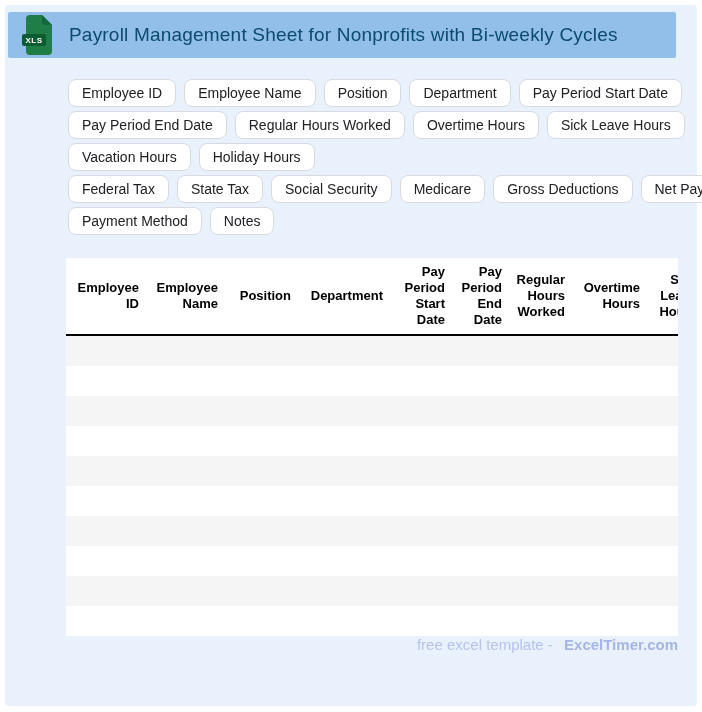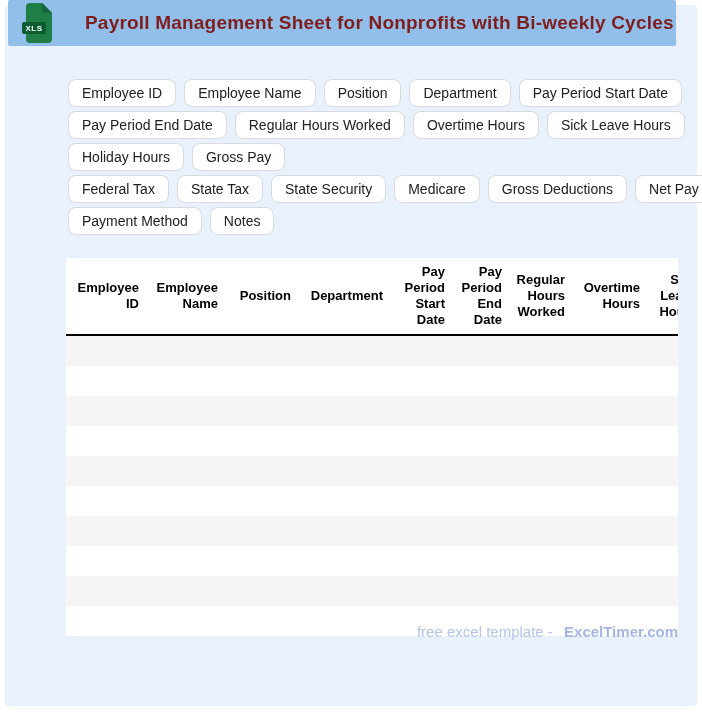--- a/index.html
+++ b/index.html
@@ -10,35 +10,35 @@
     position:relative;
     overflow:hidden;
   }
   .page {
     position:absolute; left:5px; top:5px;
     width:692px; height:701px;
     background:var(--page_bg, #e9f1fc);
     border-radius:4px;
   }
   .appbar {
-    position:absolute; left:8px; top:0;
+    position:absolute; left:8px; top:12px;
     width:668px; height:46px;
     background:var(--appbar, #91bfe9);
     border-radius:2px;
     display:flex; align-items:center;
     box-sizing:border-box;
   }
   .file-icon { margin-left:14px; flex:0 0 auto; display:block; }
   .icon-body  { fill:var(--icon_green, #1e7e45); }
   .icon-fold  { fill:var(--icon_fold, #14673a); }
   .icon-badge { fill:var(--icon_badge, #0c5c31); }
   .icon-text  { fill:#ffffff; font-family:"Liberation Sans", sans-serif; font-weight:bold; font-size:8px; letter-spacing:.5px; }
   .app-title {
-    color:#7f1d1d; font-size:19px; font-weight:700;
-    margin-left:31px; letter-spacing:.2px; white-space:nowrap;
+    color:#0c4a6e; font-size:19px; font-weight:400;
+    margin-left:15px; letter-spacing:.2px; white-space:nowrap;
   }
   .chips {
     position:absolute; left:68px; top:79px; width:616px;
     display:flex; flex-direction:column; gap:4px;
   }
   .chip-row { display:flex; gap:8px; }
   .chip {
     height:28px; line-height:26px; padding:0 13px;
     background:#ffffff;
     border:1px solid var(--chip_border, #d8dade);
@@ -57,21 +57,21 @@
   .sheet thead th {
     font-size:13px; font-weight:bold; color:#000;
     text-align:right; vertical-align:middle;
     line-height:16px; padding:0 3px; height:76px;
     border-bottom:2px solid #000;
     font-family:inherit;
   }
   .sheet tbody td { height:30px; padding:0; }
   .sheet tbody tr:nth-child(odd) { background:var(--stripe, #f5f5f5); }
   .footer {
-    position:absolute; right:24px; top:623px;
+    position:absolute; right:24px; top:636px;
     font-size:15px; white-space:nowrap;
   }
   .footer-label { color:var(--footer_label, #b7c3ea); }
   .footer-brand { color:var(--footer_brand, #a6b5e4); font-weight:bold; margin-left:7px; cursor:pointer; }
 </style>
 </head>
 <body style="--appbar: #91bfe9; --page_bg: #e9f1fc; --icon_green: #1e7e45; --icon_fold: #14673a; --icon_badge: #0c5c31; --chip_border: #d8dade; --stripe: #f5f5f5; --footer_label: #b7c3ea; --footer_brand: #a6b5e4;">
 
 <div class="page"></div>
 
@@ -93,27 +93,27 @@
       <button class="chip" type="button">Department</button>
       <button class="chip" type="button">Pay Period Start Date</button>
     </div>
     <div class="chip-row">
       <button class="chip" type="button">Pay Period End Date</button>
       <button class="chip" type="button">Regular Hours Worked</button>
       <button class="chip" type="button">Overtime Hours</button>
       <button class="chip" type="button">Sick Leave Hours</button>
     </div>
     <div class="chip-row">
+      <button class="chip" type="button">Vacation Hours</button>
       <button class="chip" type="button">Holiday Hours</button>
-      <button class="chip" type="button">Gross Pay</button>
     </div>
     <div class="chip-row">
       <button class="chip" type="button">Federal Tax</button>
       <button class="chip" type="button">State Tax</button>
-      <button class="chip" type="button">State Security</button>
+      <button class="chip" type="button">Social Security</button>
       <button class="chip" type="button">Medicare</button>
       <button class="chip" type="button">Gross Deductions</button>
       <button class="chip" type="button">Net Pay</button>
     </div>
     <div class="chip-row">
       <button class="chip" type="button">Payment Method</button>
       <button class="chip" type="button">Notes</button>
     </div>
   </div>
 

